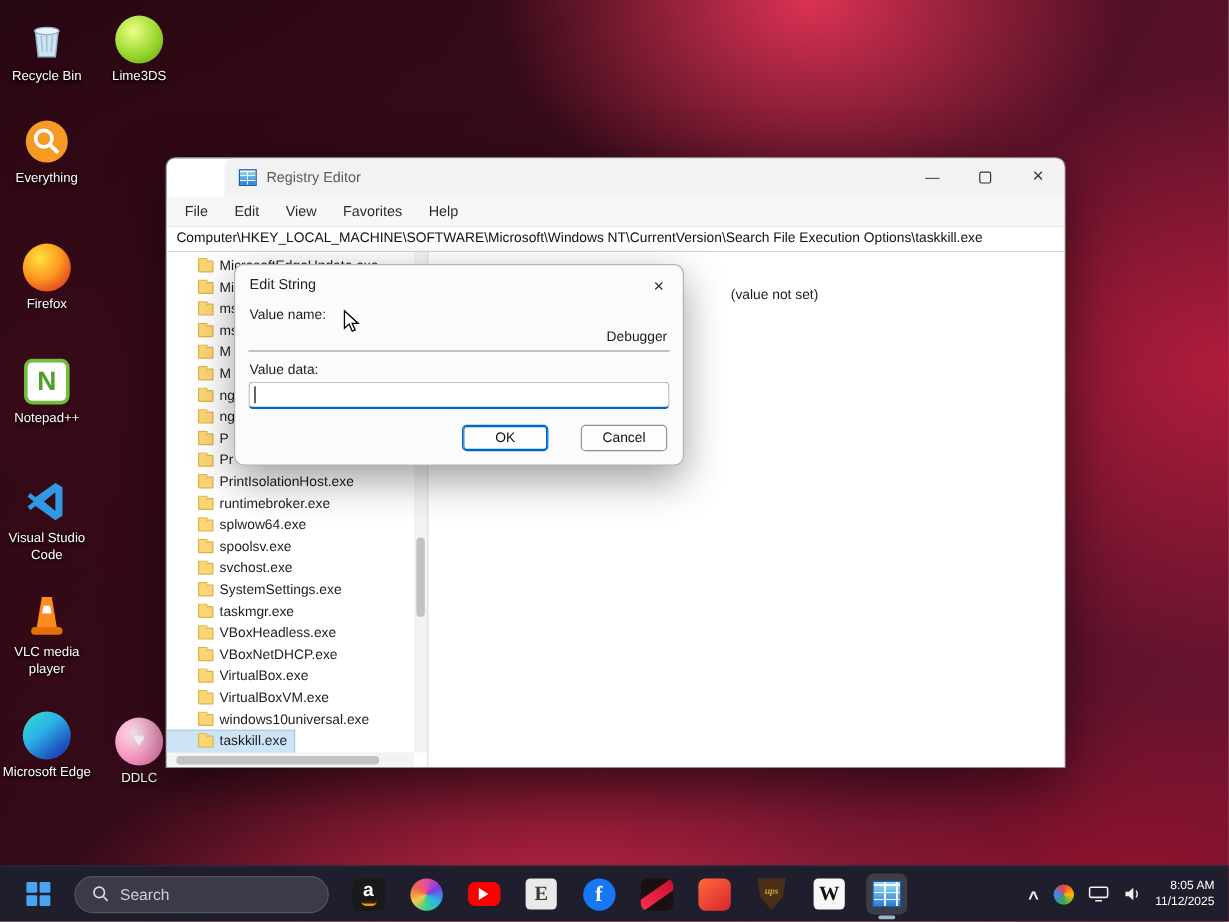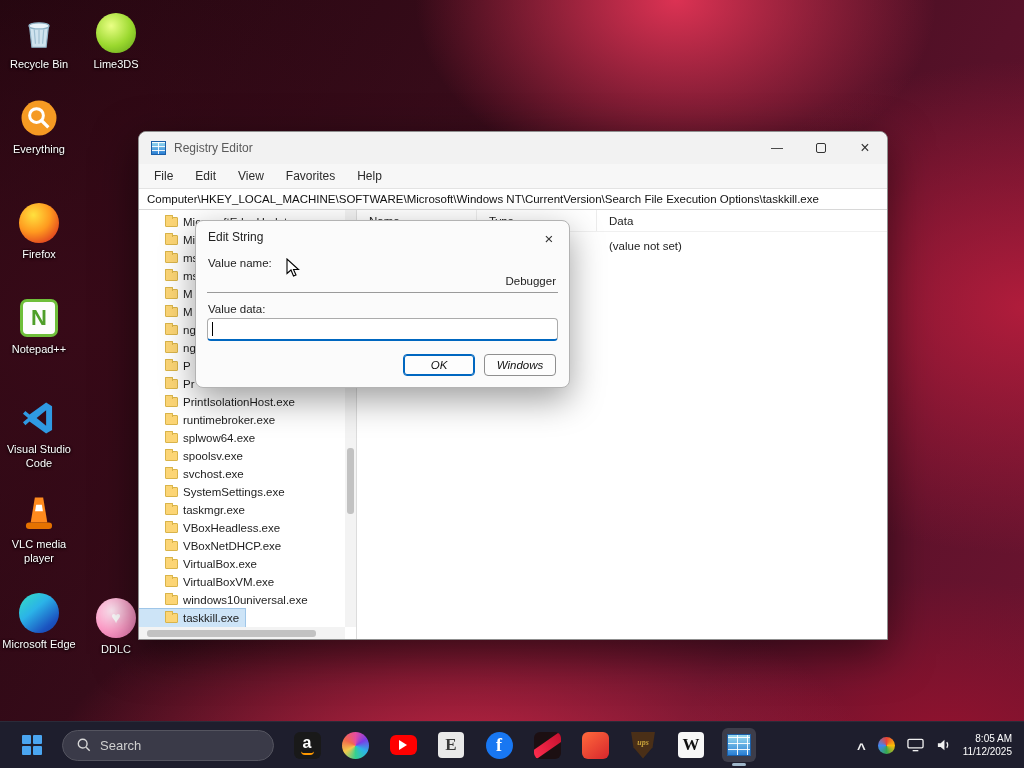--- a/index.html
+++ b/index.html
@@ -22,21 +22,21 @@
   .di .lbl { font-size: 11px; color: #fff; text-align: center; line-height: 1.25; text-shadow: 0 1px 3px rgba(0,0,0,.9), 0 0 2px rgba(0,0,0,.8); }
   .circle { width: 40px; height: 40px; border-radius: 50%; }
   .ic-lime { background: radial-gradient(circle at 38% 32%, #eaff85, #9ad82e 55%, #5f9e1a); }
   .ic-firefox { background: radial-gradient(circle at 36% 30%, #ffe13e, #ff9a1f 45%, #e34b1f 78%, #b5301f); }
   .ic-msedge { background: linear-gradient(140deg, #35e0c2, #2bb3e8 40%, #1b53c0 78%, #123f9e); }
   .ic-ddlc { background: radial-gradient(circle at 40% 32%, #ffe9f4, #ff9ec9 55%, #e46aa8); display:flex;align-items:center;justify-content:center; color:#fff; font-size:16px; }
   .ic-npp { width: 38px; height: 38px; background: #fdfdfd; border: 3px solid #6fbf3a; border-radius: 7px; color: #4f9f2a; font-weight: bold; font-size: 22px; display: flex; align-items: center; justify-content: center; }
 
   
   #regedit { position: absolute; left: 138px; top: 131px; width: 750px; height: 509px; background: #fff; border: 1px solid #8f8f8f; border-radius: 8px 8px 0 0; box-shadow: 0 14px 44px rgba(0,0,0,.5); z-index: 10; }
-  .titlebar { height: 32px; display: flex; align-items: center; padding-left: 12px; gap: 8px; background: #f2f2f2; border-radius: 8px 8px 0 0; }
+  .titlebar { height: 32px; display: flex; align-items: center; padding-left: 12px; gap: 8px; background: #f2f2f2; border-radius: 8px 8px 0 0; margin-left: 48px; }
   .reg-icon { width: 15px; height: 14px; background: linear-gradient(180deg,#9adcf0,#2a7fd4); border: 1px solid #1b5fa8;
     background-image: repeating-linear-gradient(0deg, transparent 0 3px, rgba(255,255,255,.9) 3px 4px), repeating-linear-gradient(90deg, transparent 0 6px, rgba(255,255,255,.9) 6px 7px), linear-gradient(180deg,#9adcf0,#2a7fd4); }
   .title-text { font-size: 12px; color: #5a5a5a; }
   .win-ctrls { margin-left: auto; display: flex; height: 32px; }
   .win-btn { width: 44px; height: 32px; display: flex; align-items: center; justify-content: center; font-size: 12px; color: #333; }
   .win-btn.max span { display:block; width: 10px; height: 10px; border: 1px solid #333; border-radius: 2px; }
   .menubar { height: 24px; display: flex; align-items: center; gap: 4px; padding-left: 6px; background: #f7f7f7; font-size: 12px; color: #2b2b2b; }
   .menu-item { padding: 3px 9px; }
   .addressbar { height: 22px; background: #fff; border-top: 1px solid #e3e3e3; border-bottom: 1px solid #d8d8d8; font-size: 11.5px; color: #111; padding: 4px 8px; white-space: nowrap; overflow: hidden; }
   .win-body { position: relative; height: 429px; display: flex; background: #fff; }
@@ -59,21 +59,21 @@
 
   
   #dlg { position: absolute; left: 195px; top: 220px; width: 375px; height: 168px; background: #fbfbfb; border: 1px solid #b3b3b3; border-radius: 8px; box-shadow: 0 12px 34px rgba(0,0,0,.38); z-index: 20; font-size: 11.5px; color: #1d1d1d; }
   .dlg-title { height: 32px; display: flex; align-items: center; padding-left: 12px; font-size: 12px; color: #222; }
   .dlg-close { position: absolute; right: 9px; top: 6px; width: 22px; height: 22px; display: flex; align-items: center; justify-content: center; font-size: 15px; color: #333; }
   .dlg-label { margin: 4px 12px 3px; }
   .dlg-name-field { margin: 0 11px 10px; height: 21px; border-bottom: 1px solid #9a9a9a; padding: 3px 2px 0; color: #1d1d1d; text-align: right; }
   .dlg-data-wrap { position: relative; margin: 2px 11px 0; }
   .dlg-data-input { width: 100%; height: 23px; border: 1px solid #ababab; border-bottom: 2px solid #0067c0; border-radius: 4px; background: #fff; font: 11.5px "Liberation Sans", sans-serif; padding: 0 6px; outline: none; }
   .caret { position: absolute; left: 5px; top: 4px; width: 1px; height: 14px; background: #000; }
-  .dlg-btns { position: absolute; right: 13px; bottom: 11px; display: flex; gap: 9px; font-style: italic; }
+  .dlg-btns { position: absolute; right: 13px; bottom: 11px; display: flex; gap: 27px; }
   .btn { width: 72px; height: 22px; border-radius: 4px; background: #fdfdfd; border: 1px solid #8f8f8f; font-size: 11.5px; color: #111; display: flex; align-items: center; justify-content: center; }
   .btn.default { border: 1px solid #0067c0; box-shadow: inset 0 0 0 1px #0067c0; }
 
   
   #taskbar { position: absolute; left: 0; bottom: 0; width: 1024px; height: 47px; background: #1e1e2d; border-top: 1px solid rgba(255,255,255,.06); display: flex; align-items: center; z-index: 50; }
   .tb-start { margin-left: 14px; width: 36px; height: 36px; display: flex; align-items: center; justify-content: center; }
   .win-logo { display: grid; grid-template-columns: 9px 9px; grid-template-rows: 9px 9px; gap: 2px; }
   .win-logo i { background: #4aa5f0; border-radius: 1px; }
   .tb-search { margin-left: 12px; width: 212px; height: 31px; border-radius: 16px; background: #3a3a48; border: 1px solid #54545f; display: flex; align-items: center; gap: 9px; padding: 0 14px; }
   .tb-search input { background: transparent; border: none; outline: none; color: #eab308; font: 13px "Liberation Sans", sans-serif; width: 140px; }
@@ -299,43 +299,38 @@
           <span>taskkill.exe</span>
         </div>
       <div class="vscroll">
           <div class="thumb"></div>
         </div>
       <div class="hscroll">
           <div class="thumb"></div>
         </div>
     </div>
     <div class="right-pane">
-      <div class="col-headers">
-        <div class="col c-name">Name</div>
-        <div class="col c-type">Type</div>
-        <div class="col c-data">Data</div>
-      </div>
       <div class="value-data-cell">(value not set)</div>
     </div>
   </div>
 </div>
 
 <div id="dlg">
   <div class="dlg-title">Edit String</div>
   <div class="dlg-close">×</div>
   <div class="dlg-label">Value name:</div>
   <div class="dlg-name-field">Debugger</div>
   <div class="dlg-label">Value data:</div>
   <div class="dlg-data-wrap">
     <input class="dlg-data-input" type="text" value="" style="">
     <div class="caret"></div>
   </div>
   <div class="dlg-btns">
     <div class="btn default">OK</div>
-    <div class="btn">Windows</div>
+    <div class="btn">Cancel</div>
   </div>
 </div>
 
 <div id="cursor">
   <svg width="14" height="20" viewBox="0 0 14 20">
       <path d="M1 1 L1 15.5 L5 12 L7.5 18 L10 17 L7.5 11.5 L12.5 11.5 Z" fill="#fff" stroke="#000" stroke-width="1.1"></path>
     </svg>
 </div>
 
 <div id="taskbar">

